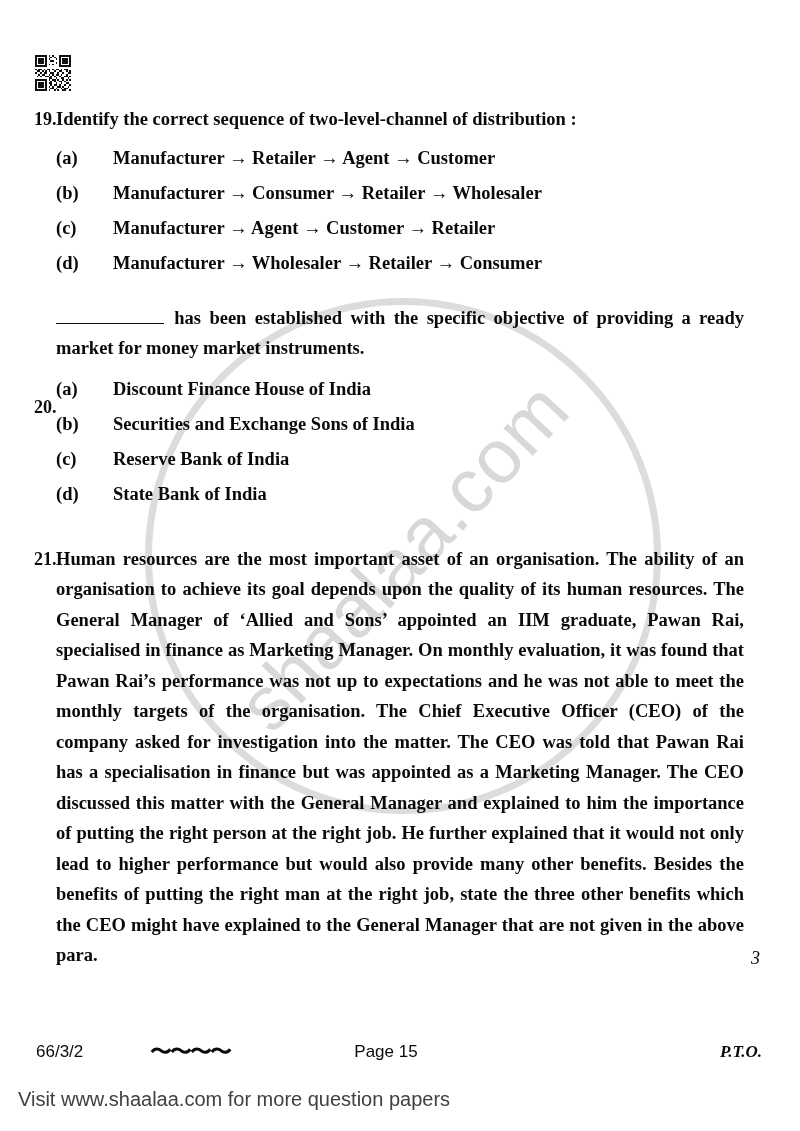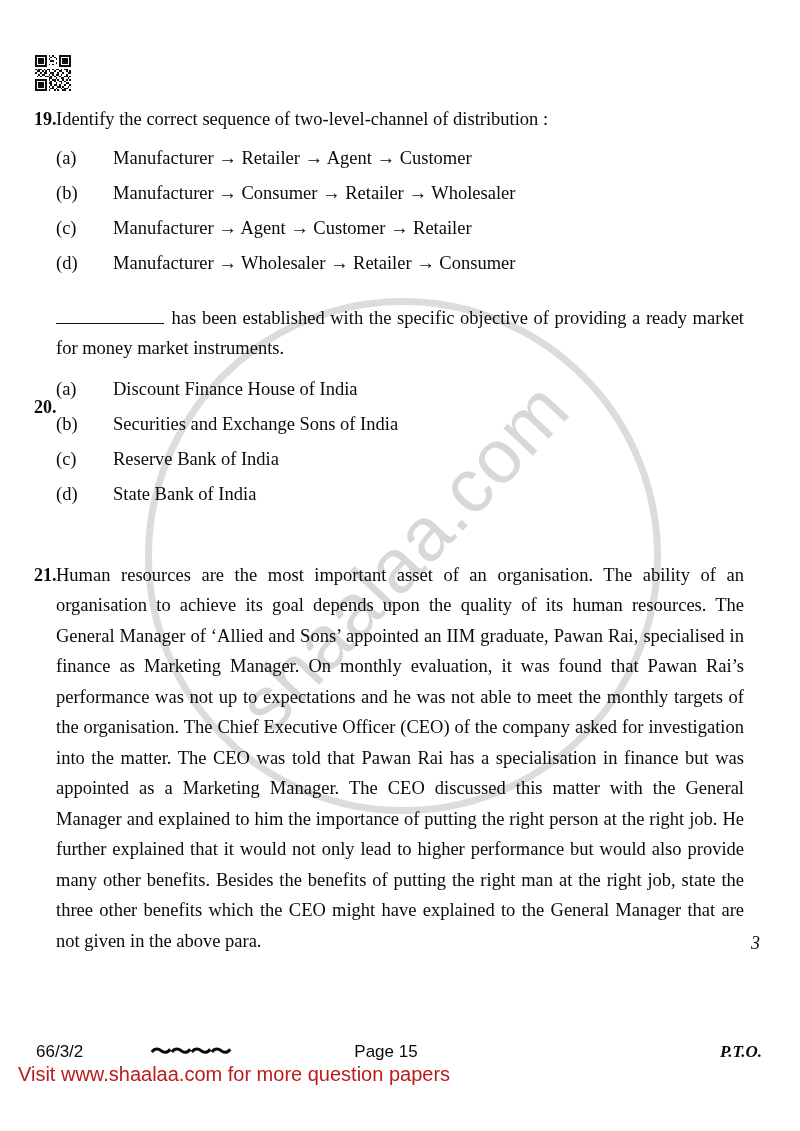--- a/index.html
+++ b/index.html
@@ -78,20 +78,21 @@
     padding-left: 34px;
     box-sizing: border-box;
     font-weight: bold;
     font-size: 18px;
     line-height: 30px;
   }
   .qbody {
     flex: 1 1 auto;
     padding-right: 56px;
     box-sizing: border-box;
+    font-weight: bold;
   }
   .qstem {
     font-size: 18.5px;
     line-height: 30.5px;
     text-align: justify;
     text-justify: inter-word;
   }
   .qstem.single { text-align: left; }
 
   .opt {
@@ -163,24 +164,24 @@
     top: 0;
     font-style: italic;
     font-weight: bold;
     font-size: 17px;
     font-family: "Liberation Serif", serif;
   }
 
   .sitebar {
     position: absolute;
     left: 18px;
-    top: 1063px;
+    top: 1088px;
     font-family: "Liberation Sans", "DejaVu Sans", sans-serif;
     font-size: 20px;
-    color: #b91c1c;
+    color: #404040;
     z-index: 2;
   }
 </style>
 </head>
 <body>
 
 <div class="page">
 
   <div class="watermark">
     <div class="ring"></div>
@@ -342,21 +343,21 @@
           <span class="lbl">(c)</span>
           <span class="otxt">Reserve Bank of India</span>
         </div>
         <div class="opt">
           <span class="lbl">(d)</span>
           <span class="otxt">State Bank of India</span>
         </div>
       </div>
     </div>
 
-    <div class="qrow" style="margin-top:48px; position:relative;">
+    <div class="qrow" style="margin-top:32px; position:relative;">
       <div class="qnum">21.</div>
       <div class="qbody">
         <div class="qstem">Human resources are the most important asset of an organisation. The ability of an organisation to achieve its goal depends upon the quality of its human resources. The General Manager of  ‘Allied and Sons’ appointed an IIM graduate, Pawan Rai, specialised in finance as Marketing Manager. On monthly evaluation, it was found that Pawan Rai’s performance was not up to expectations and he was not able to meet the monthly targets of the organisation. The Chief Executive Officer (CEO) of the company asked for investigation into the matter. The CEO was told that Pawan Rai has a specialisation in finance but was appointed as a Marketing Manager. The CEO discussed this matter with the General Manager and explained to him the importance of putting the right person at the right job. He further explained that it would not only lead to higher performance but would also provide many other benefits. Besides the benefits of putting the right man at the right job, state the three other benefits which the CEO might have explained to the General Manager that are not given in the above para.</div>
       </div>
       <div class="marks" style="bottom:2px;">3</div>
     </div>
 
   </div>
 
   <div class="footer">

